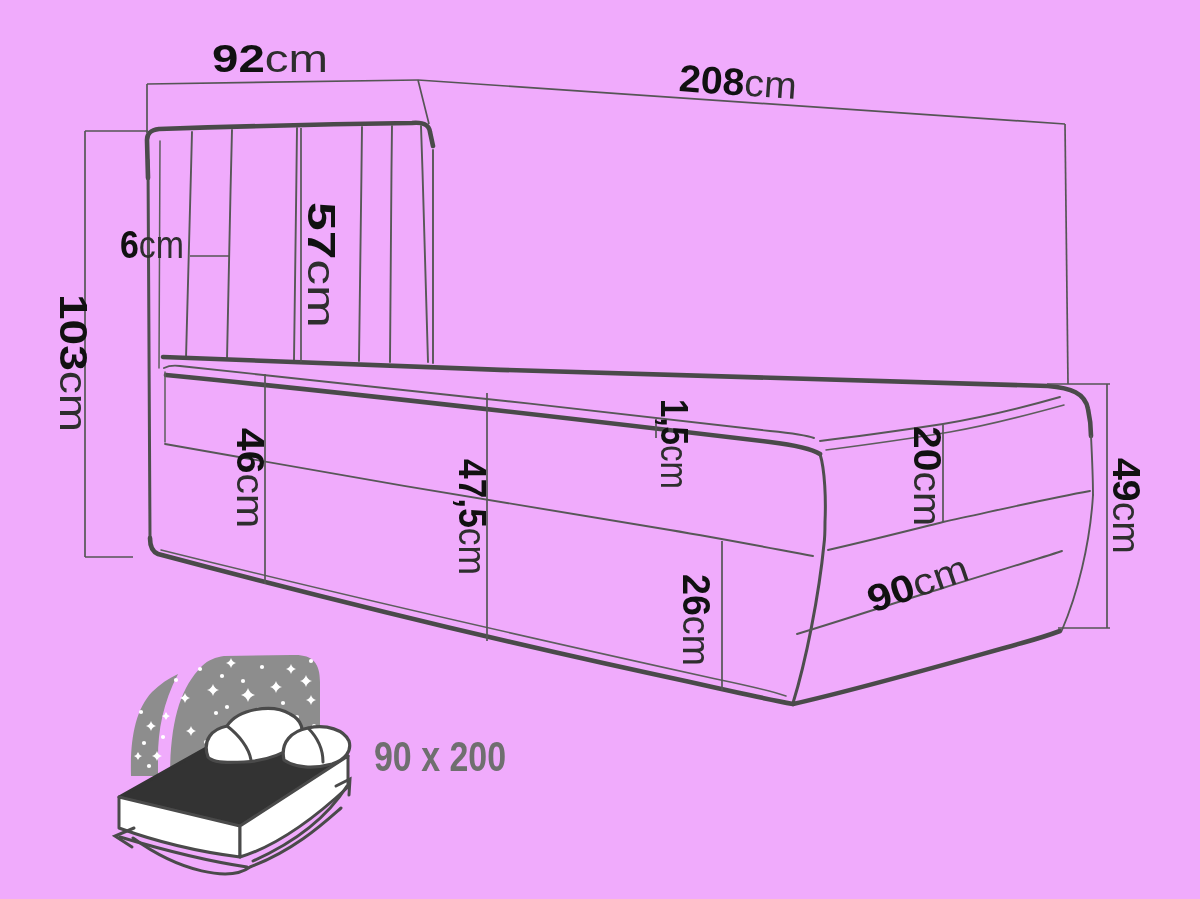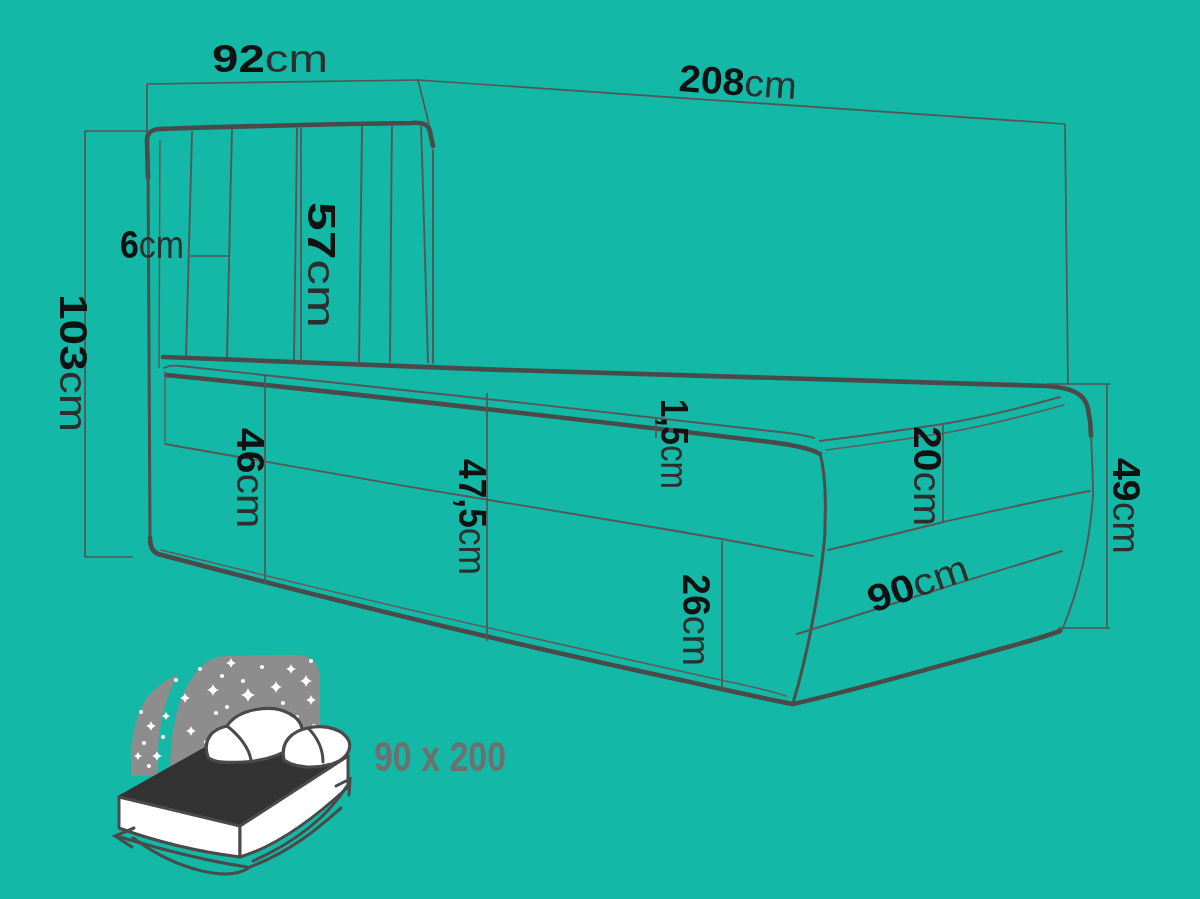--- a/index.html
+++ b/index.html
@@ -1,16 +1,16 @@
 <!DOCTYPE html>
 <html><head>
 <meta charset="utf-8">
 <style>
   html,body{margin:0;padding:0;background:#ffffff;}
-  .page{position:relative;width:1200px;height:899px;background:#14b8a6;overflow:hidden;
+  .page{position:relative;width:1200px;height:899px;background:#f0abfc;overflow:hidden;
         font-family:"Liberation Sans",sans-serif;}
   svg{display:block;}
   
   .thick{stroke:#4a4a4a;stroke-width:4.6;fill:none;stroke-linecap:round;stroke-linejoin:round;}
   .med  {stroke:#4e4e4e;stroke-width:3;fill:none;stroke-linecap:round;stroke-linejoin:round;}
   .thin {stroke:#575757;stroke-width:1.9;fill:none;stroke-linecap:round;}
   .hair {stroke:#5d5d5d;stroke-width:1.5;fill:none;stroke-linecap:round;}
   .dim  {stroke:#555555;stroke-width:1.7;fill:none;stroke-linecap:butt;}
   
   text.dimtext{font-size:38px;fill:#1e1e1e;letter-spacing:0px;}

